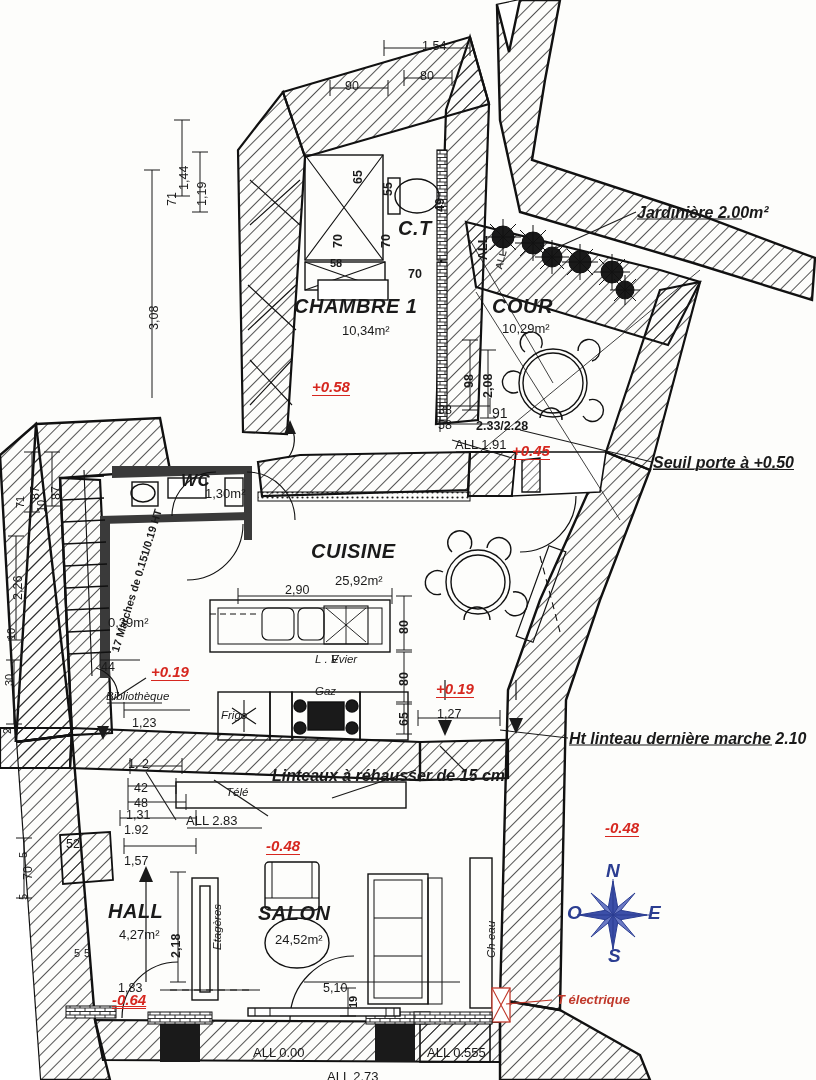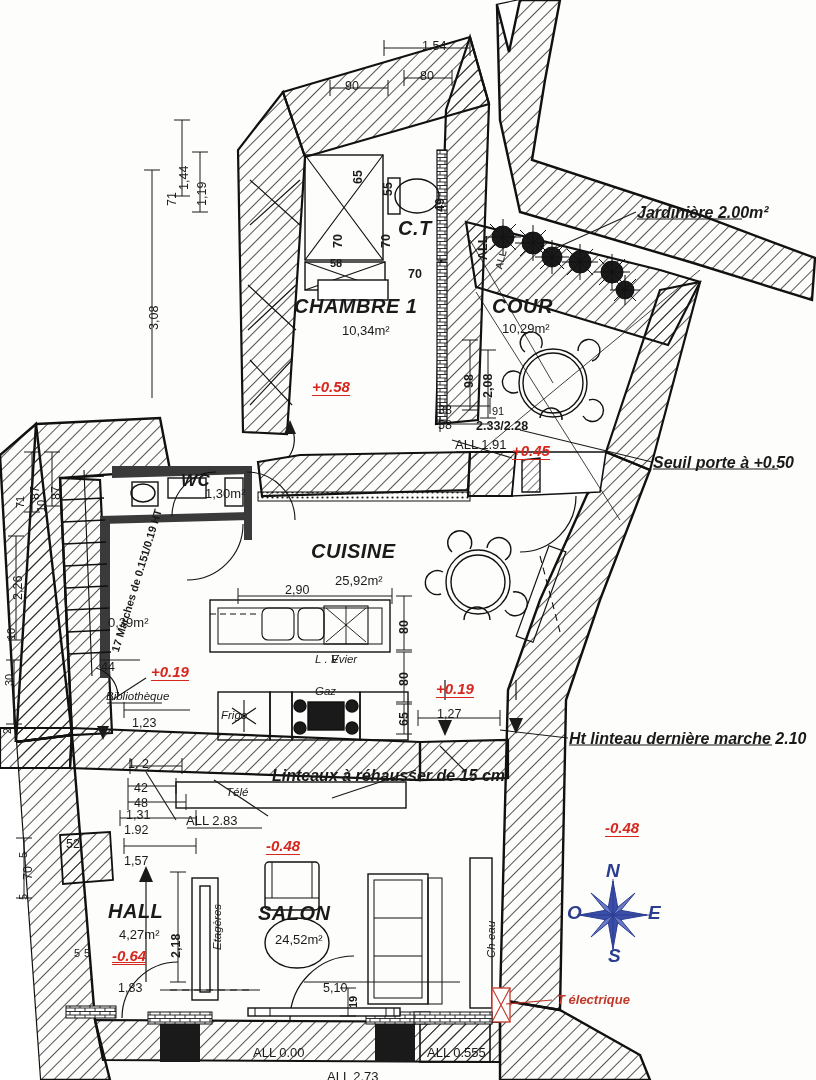--- a/index.html
+++ b/index.html
@@ -340,29 +340,29 @@
 
   <div class="lbl room" style="left:311px;top:541px;">CUISINE</div>
   <div class="lbl area" style="left:335px;top:574px;">25,92m²</div>
   <div class="lbl red" style="left:151px;top:664px;">+0.19</div>
   <div class="lbl red" style="left:436px;top:681px;">+0.19</div>
 
   <div class="lbl area" style="left:108px;top:596px;margin-top:20px;">0,39m²</div>
 
   <div class="lbl room" style="left:108px;top:901px;">HALL</div>
   <div class="lbl area" style="left:119px;top:928px;">4,27m²</div>
-  <div class="lbl red" style="left:112px;top:948px;text-decoration:underline;">-0.64</div>
+  <div class="lbl red" style="left:112px;top:992px;text-decoration:underline;">-0.64</div>
 
   <div class="lbl room" style="left:258px;top:903px;">SALON</div>
   <div class="lbl area" style="left:275px;top:933px;">24,52m²</div>
   <div class="lbl red" style="left:266px;top:838px;">-0.48</div>
   <div class="lbl red" style="left:605px;top:820px;">-0.48</div>
 
   <div class="lbl note" style="left:637px;top:205px;">Jardinière 2.00m²</div>
-  <div class="lbl note" style="left:653px;top:455px;">Seuil porte à +0.50</div>
+  <div class="lbl note" style="left:653px;top:455px;text-decoration:underline;">Seuil porte à +0.50</div>
   <div class="lbl note" style="left:569px;top:731px;">Ht linteau dernière marche 2.10</div>
   <div class="lbl note" style="left:272px;top:768px;">Linteaux à réhausser de 15 cm</div>
   <div class="lbl redplain" style="left:557px;top:993px;">T électrique</div>
 
   <div class="lbl furnlabel" style="left:295px;top:654px;margin-left:36px;">Evier</div>
   <div class="lbl furnlabel" style="left:315px;top:654px;">L . V</div>
   <div class="lbl furnlabel" style="left:221px;top:687px;margin-top:23px;">Frigo</div>
   <div class="lbl furnlabel" style="left:315px;top:686px;">Gaz</div>
   <div class="lbl furnlabel" style="left:226px;top:787px;">Télé</div>
   <div class="lbl furnlabel vert" style="left:212px;top:950px;transform:rotate(-90deg);">Etagères</div>
@@ -405,21 +405,21 @@
   <div class="lbl dim" style="left:408px;top:268px;font-weight:700;">70</div>
   <div class="lbl dim vert" style="left:382px;top:196px;transform:rotate(-90deg);font-weight:700;">55</div>
   <div class="lbl dim vert" style="left:434px;top:212px;transform:rotate(-90deg);font-weight:700;">49</div>
   <div class="lbl dim vert" style="left:352px;top:184px;transform:rotate(-90deg);font-weight:700;">65</div>
   <div class="lbl dim" style="left:330px;top:258px;font-weight:700;font-size:11px;">58</div>
 
   <div class="lbl dim vert" style="left:463px;top:388px;transform:rotate(-90deg);font-weight:700;">98</div>
   <div class="lbl dim vert" style="left:482px;top:398px;transform:rotate(-90deg);font-weight:700;">2,08</div>
   <div class="lbl dim" style="left:438px;top:404px;">38</div>
   <div class="lbl dim" style="left:438px;top:419px;">58</div>
-  <div class="lbl dim" style="left:492px;top:406px;font-size:11px;">91</div>
+  <div class="lbl dim" style="left:492px;top:406px;font-size:14px;">91</div>
   <div class="lbl dim" style="left:476px;top:420px;font-weight:700;">2.33/2.28</div>
 
   <div class="lbl dim" style="left:285px;top:584px;">2,90</div>
   <div class="lbl dim vert" style="left:398px;top:634px;transform:rotate(-90deg);font-weight:700;">80</div>
   <div class="lbl dim vert" style="left:398px;top:686px;transform:rotate(-90deg);font-weight:700;">80</div>
   <div class="lbl dim vert" style="left:398px;top:726px;transform:rotate(-90deg);font-weight:700;">65</div>
   <div class="lbl dim" style="left:437px;top:708px;">1,27</div>
 
   <div class="lbl dim" style="left:132px;top:717px;">1,23</div>
   <div class="lbl dim" style="left:128px;top:758px;">1, 2</div>

